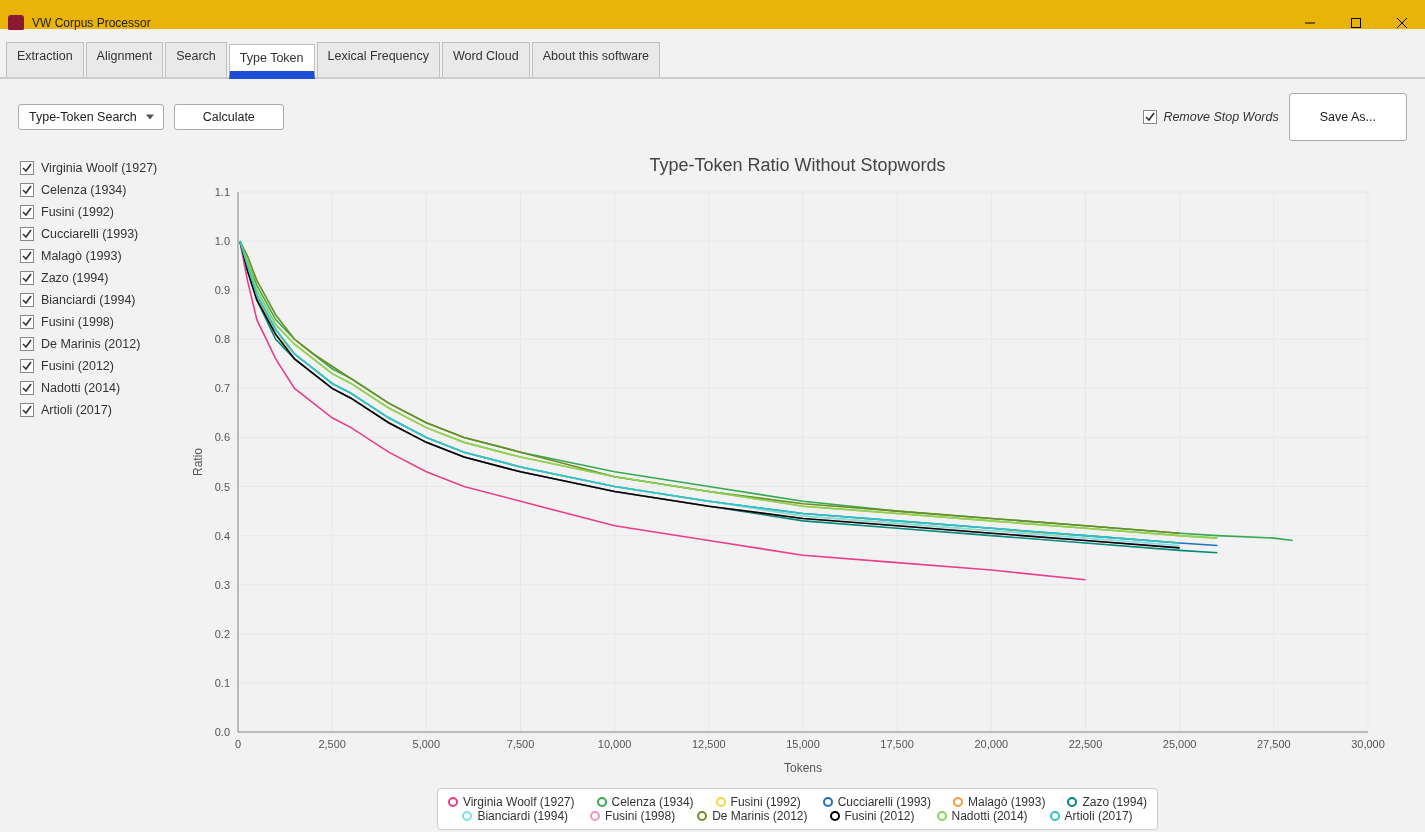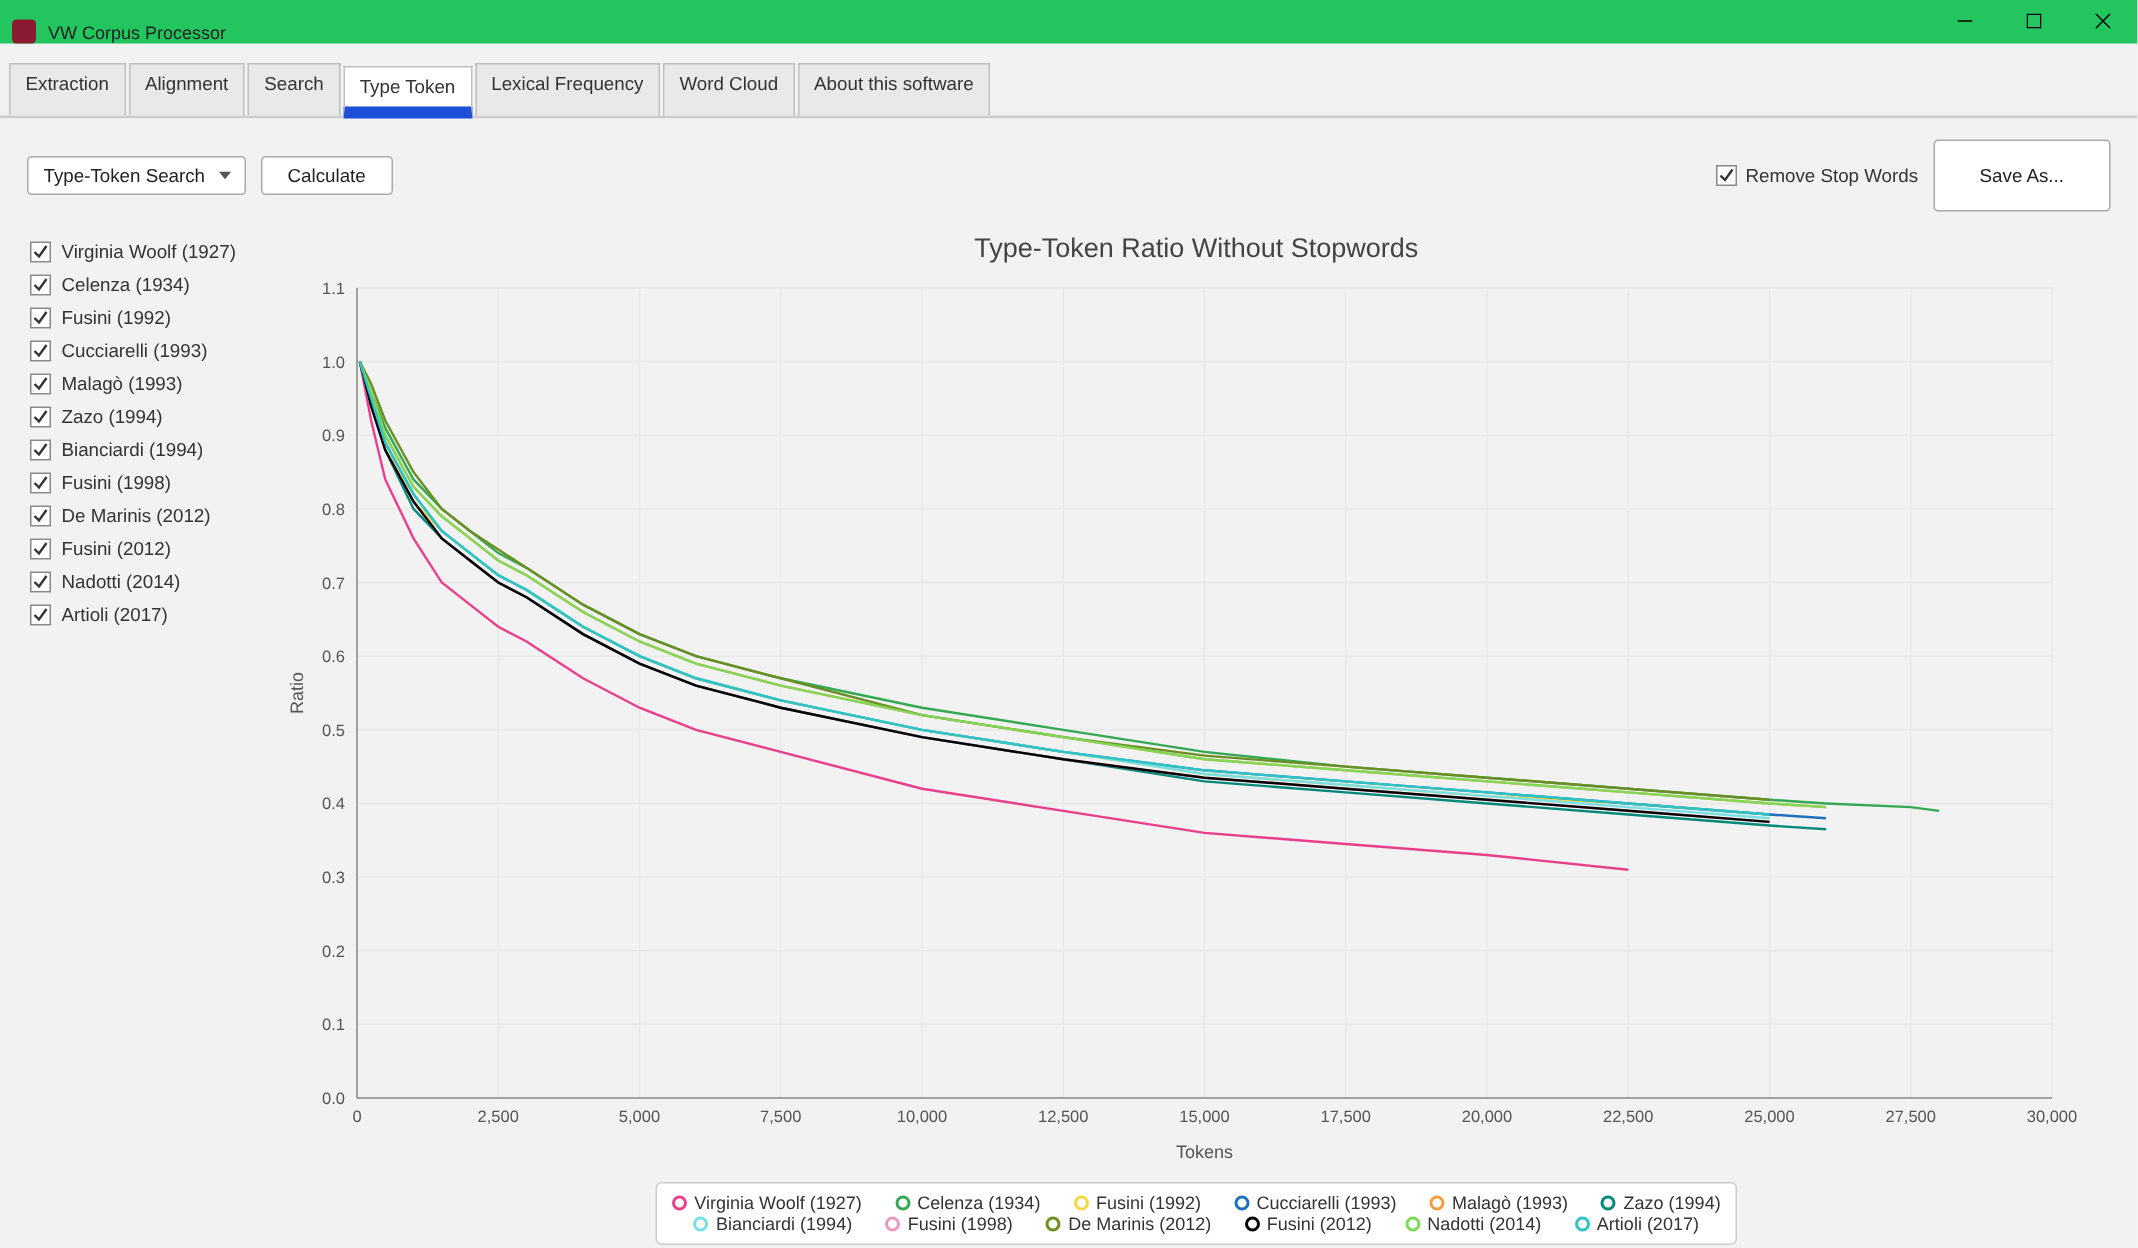--- a/index.html
+++ b/index.html
@@ -1,33 +1,33 @@
 <!DOCTYPE html>
 <html><head>
 <meta charset="utf-8">
 <style>
   * { box-sizing: border-box; }
   body { margin: 0; font-family: "Segoe UI", Tahoma, sans-serif; font-size: 13px; background: #f2f2f2; color: #222; user-select: none; }
   .window { width: 1425px; height: 832px; background: #fff; display: flex; flex-direction: column; }
-  .titlebar { height: 30px; background: #22c55e; display: flex; align-items: flex-end; padding: 16px 0 0 8px; border-bottom: 1px solid #eee; }
+  .titlebar { height: 30px; background: #eab308; display: flex; align-items: center; padding: 16px 0 0 8px; border-bottom: 1px solid #eee; }
   .titlebar .app-icon { width: 16px; height: 16px; background: #8b1a33; border-radius: 3px; margin-right: 8px; display:inline-block; }
   .titlebar .title { font-size: 12px; color: #222; flex: 1; }
   .win-controls { display: flex; }
   .win-btn { width: 46px; height: 30px; display:flex; align-items:center; justify-content:center; }
   .win-btn svg { width:10px; height:10px; }
   .tabbar { display:flex; border-bottom:2px solid #ccc; background:#f2f2f2; padding-left:6px; }
   .tab { padding:6px 10px; border:1px solid #bfbfbf; border-bottom:none; background:#e9e9e9; margin-right:2px; margin-top:12px; font-size:12.5px; color:#333; cursor:pointer; }
   .tab.active { background:#fff; border-bottom:8px solid #1d4ed8; position:relative; top:2px; }
   .content { flex:1; display:flex; flex-direction:column; background:#f2f2f2; padding:14px 18px 10px 18px; }
   .toolbar { display:flex; align-items:center; gap:10px; margin-bottom:10px; }
   .dropdown { background:#fff; border:1px solid #aaa; border-radius:3px; padding:5px 26px 5px 10px; font-size:12.5px; position:relative; cursor:pointer; }
   .dropdown::after { content:""; position:absolute; right:9px; top:50%; width:0;height:0;border-left:4px solid transparent;border-right:4px solid transparent;border-top:5px solid #555; transform:translateY(-50%); }
-  .btn { background:#fff; border:1px solid #aaa; border-radius:3px; padding:5px 17px; font-size:12.5px; cursor:pointer; }
+  .btn { background:#fff; border:1px solid #aaa; border-radius:3px; padding:5px 28px; font-size:12.5px; cursor:pointer; }
   .spacer { flex:1; }
-  .checkbox-row { display:flex; align-items:flex-end; gap:6px; font-size:12.5px; color:#333; }
+  .checkbox-row { display:flex; align-items:flex-end; gap:6px; font-size:12.5px; color:#333;font-style:italic; }
   .chk { width:14px; height:14px; border:1px solid #888; background:#fff; display:inline-flex; align-items:center; justify-content:center; cursor:pointer; }
   .chk svg { width:10px; height:10px; }
   .body { flex:1; display:flex; }
   .sidepanel { width:170px; padding:6px 0 0 2px; }
   .side-item { display:flex; align-items:center; gap:7px; padding:4px 0; font-size:12.5px; color:#333; cursor:pointer; }
   .chartwrap { flex:1; position:relative; background:#f2f2f2; }
   .chart-title { text-align:center; font-size:18px; color:#444; padding:4px 0 6px; }
   svg.chart { display:block; }
   .legendbox { border:1px solid #ccc; border-radius:4px; background:#fff; padding:6px 10px; margin:6px auto 0; width:fit-content; }
   .legendrow { display:flex; gap:22px; justify-content:center; }

